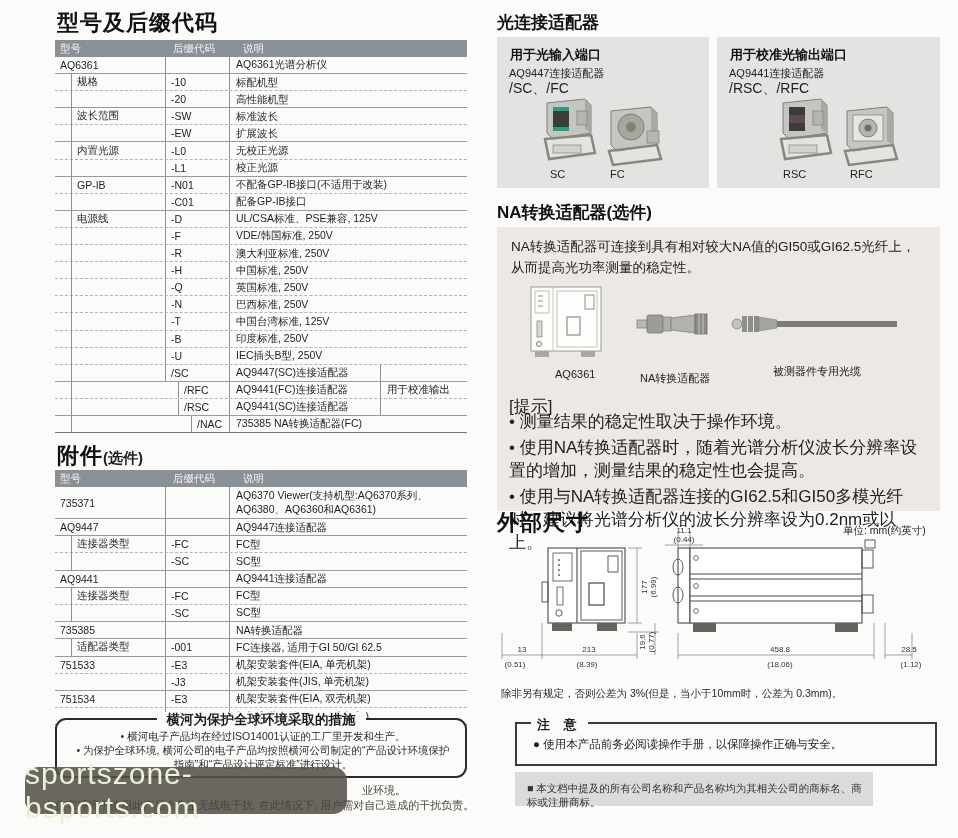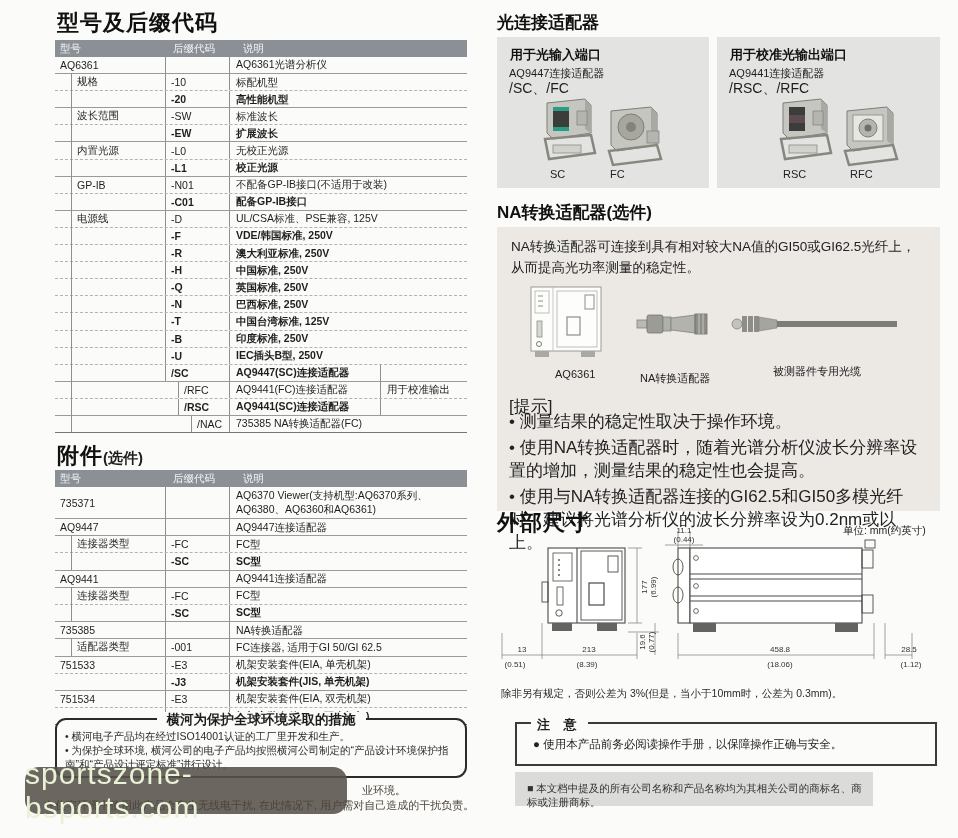--- a/index.html
+++ b/index.html
@@ -16,21 +16,21 @@
   
   .tbl{border-bottom:1px solid #777;}
   .t-head{display:flex;align-items:center;height:17px;background:#8a9096;color:#f5f5f5;font-size:10.5px;}
   .t-head .h1{width:110px;padding-left:5px;}
   .t-head .h2{width:64px;padding-left:3px;}
   .t-head .h3{flex:1;padding-left:6px;}
   .t-row{display:flex;align-items:stretch;height:16.1px;font-size:10.5px;}
   .t2 .t-row{height:16.2px;}
   .t-row.tall{height:31px;}
   .bt-s{border-top:1px solid #9a9a9a;}
-  .bt-d{border-top:1px dashed #b3b3b3;font-weight:bold;}
+  .bt-d{border-top:1px dashed #b3b3b3;}
   .c1{width:110px;position:relative;display:flex;align-items:center;}
   .c1 .lbl{padding-left:5px;white-space:nowrap;}
   .c1 .lbl.ind{padding-left:22px;}
   .l1 .c1::before{content:'';position:absolute;left:16px;top:-1px;bottom:0;border-left:1px solid #8f8f8f;}
   .c2{width:64px;display:flex;align-items:stretch;}
   .c2 .cw{border-left:1px solid #8f8f8f;flex:1;display:flex;align-items:center;padding-left:5px;white-space:nowrap;}
   .c3{flex:1;border-left:1px solid #8f8f8f;display:flex;align-items:center;padding-left:6px;white-space:pre-line;line-height:1.25;}
   .c4{width:80px;display:flex;align-items:center;padding-left:6px;white-space:nowrap;}
   .c4.bl{border-left:1px solid #8f8f8f;}
   
@@ -408,21 +408,21 @@
         </div>
         <div class="c3">机架安装套件(JIS, 双壳机架)</div>
       </div>
     </div>
 </div>
 
 <div class="abs frame-round" style="left:55px;top:718px;width:408px;height:56px;">
   <div class="frame-title">
     <span>横河为保护全球环境采取的措施</span>
   </div>
-  <div id="env-bullets" class="bullets" style="padding:9px 12px 0 8px;">
+  <div id="env-bullets" class="bullets" style="padding:9px 12px 0 16px;text-align:center;">
       <div>• 横河电子产品均在经过ISO14001认证的工厂里开发和生产。</div>
       <div>• 为保护全球环境, 横河公司的电子产品均按照横河公司制定的“产品设计环境保护指南”和“产品设计评定标准”进行设计。</div>
     </div>
 </div>
 
 <div class="abs notice" style="left:362px;top:783px;">业环境。</div>
 <div class="abs notice z4" style="left:44px;top:798px;">在住宅环境中使用此产品会产生无线电干扰, 在此情况下, 用户需对自己造成的干扰负责。</div>
 <div class="abs wm-box" style="left:25px;top:767px;width:322px;height:47px;"></div>
 <div class="abs wm-text" style="left:25px;top:767px;width:322px;height:47px;">sportszone-bsports.com</div>
 

